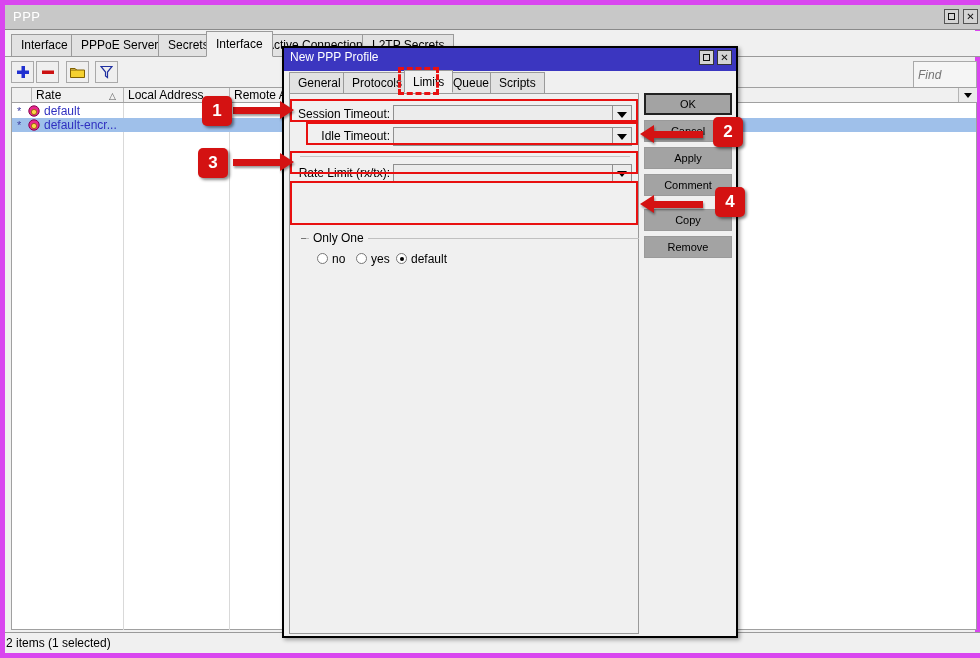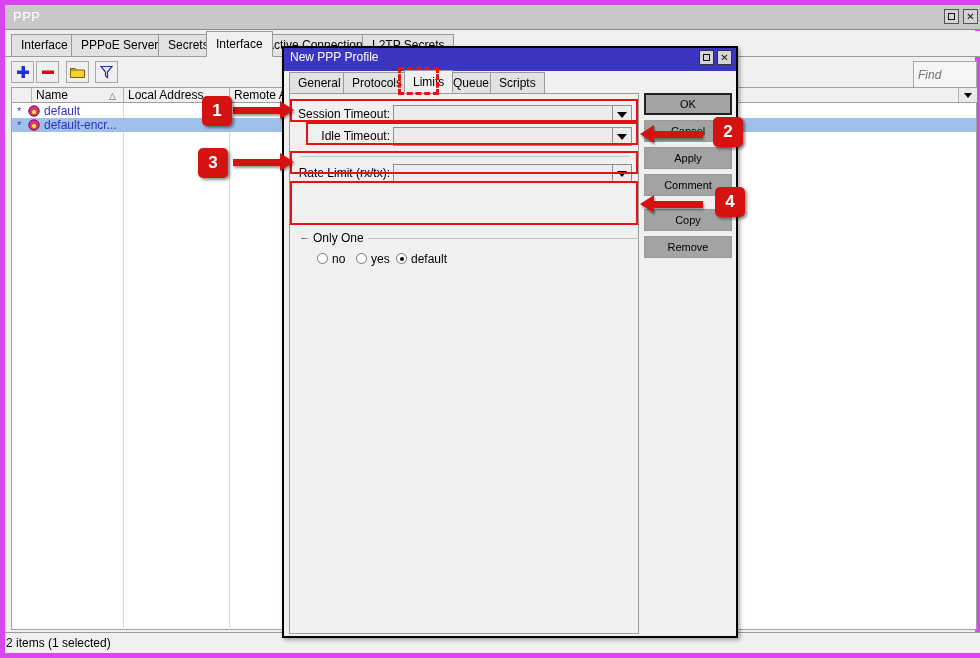--- a/index.html
+++ b/index.html
@@ -184,21 +184,21 @@
     <div class="tbtn" style="left:90px;">
       <svg width="13" height="14" viewBox="0 0 13 14">
         <path d="M1 1.5 L12 1.5 L7.5 7 L7.5 12.5 L5.5 11 L5.5 7 Z" fill="none" stroke="#2030a0" stroke-width="1.2"></path>
       </svg>
     </div>
     <input id="find-box" type="text" placeholder="Find" style="">
   </div>
 
   <div id="listhdr">
     <div class="hcell" style="left:0;width:20px;"></div>
-    <div class="hcell" style="left:20px;width:92px;">Name</div>
+    <div class="hcell" style="left:20px;width:92px;">Rate</div>
     <div style="position:absolute;left:97px;top:3px;font-size:9px;color:#555;">△</div>
     <div class="hcell" style="left:112px;width:106px;">Local Address</div>
     <div class="hcell" style="left:218px;width:130px;">Remote Address</div>
     <div id="hdr-drop">
       <span class="caret sm"></span>
     </div>
   </div>
 
   <div id="listbody">
     <div class="colsep" style="left:111px;"></div>

